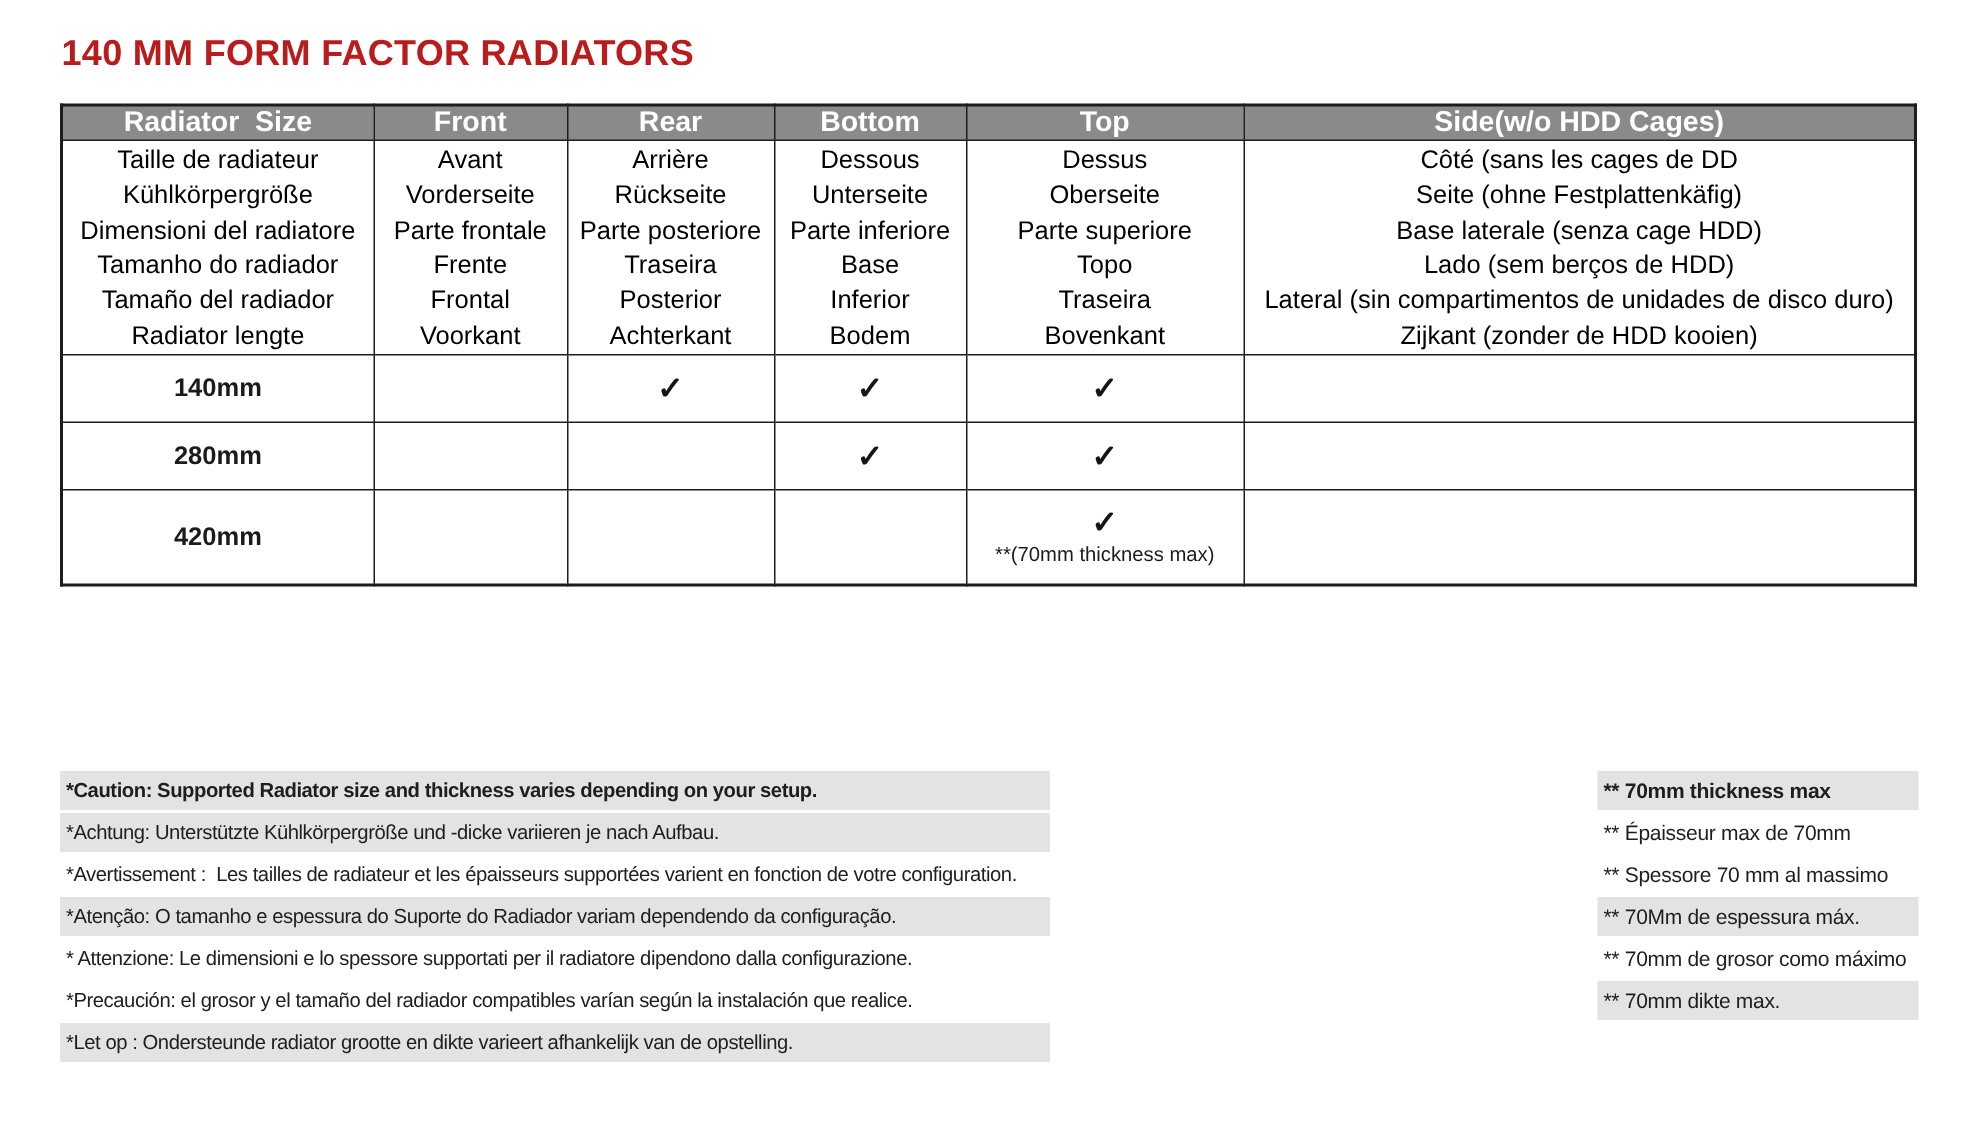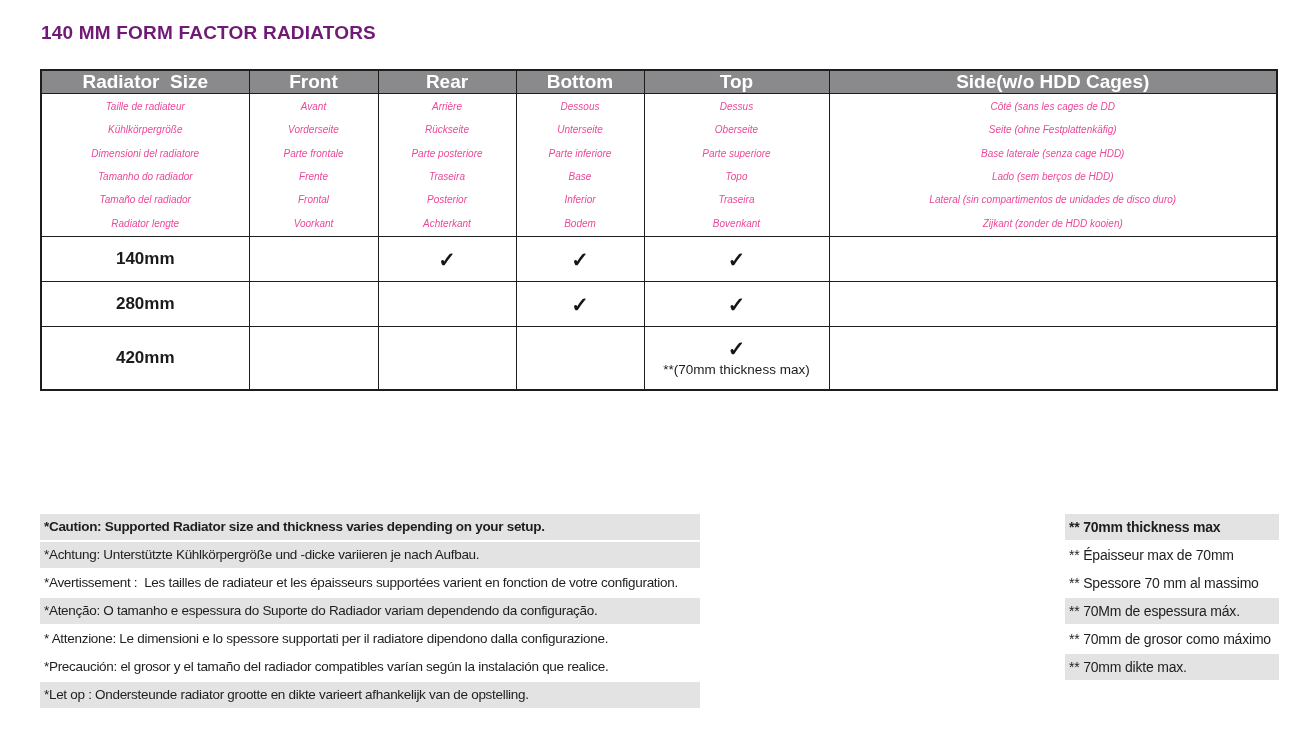--- a/index.html
+++ b/index.html
@@ -10,24 +10,24 @@
     height: 751px;
     background: #ffffff;
     font-family: "Liberation Sans", sans-serif;
     color: #231f20;
     overflow: hidden;
   }
   .page-title {
     position: absolute;
     left: 41px;
     top: 22px;
-    font-size: 19px;
+    font-size: 24px;
     font-weight: bold;
     letter-spacing: 0.2px;
-    color: #701a75;
+    color: #b91c1c;
   }
   table.radiator-table {
     position: absolute;
     left: 40px;
     top: 69px;
     width: 1236px;
     border-collapse: collapse;
     table-layout: fixed;
     border: 2.5px solid #1d1d1d;
   }
@@ -41,24 +41,23 @@
   tr.hdr-row { height: 18px; margin-top: 13px; }
   th.hdr-cell {
     background: #8a8a8c;
     color: #ffffff;
     font-size: 19px;
     font-weight: bold;
     white-space: pre;
   }
   tr.trans-row { height: 143px; }
   tr.trans-row td {
-    font-style: italic;
-    font-size: 10px;
+    font-size: 17px;
     line-height: 23.4px;
-    color: #ec4899;
+    color: #000000;
   }
   tr.size-row-1, tr.size-row-2 { height: 45px; }
   tr.size-row-3 { height: 63px; }
   td.size-cell {
     font-weight: bold;
     font-size: 17px;
     color: #1b1b1d;
   }
   .check {
     font-size: 21px;

